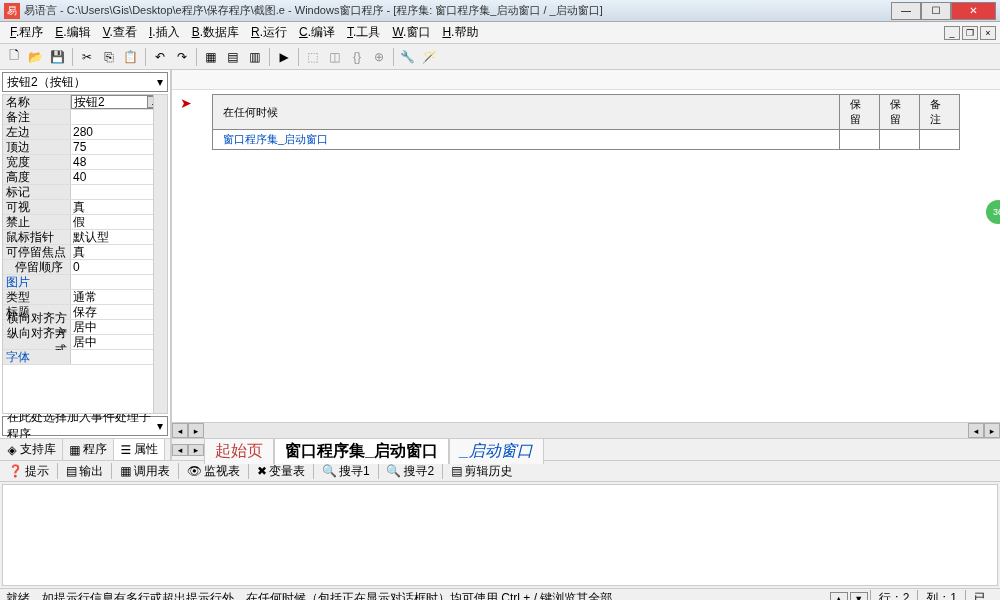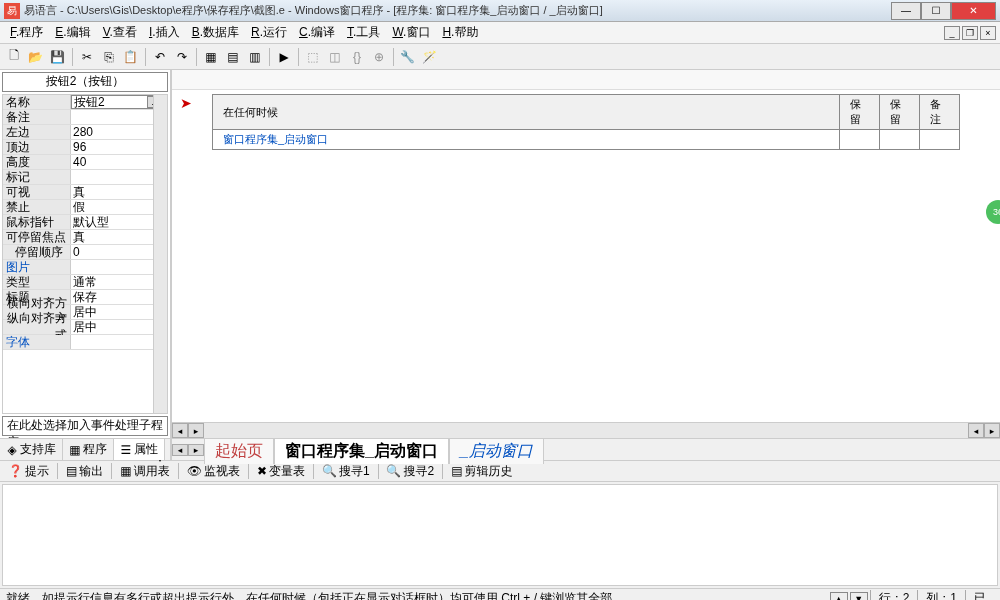--- a/index.html
+++ b/index.html
@@ -18,21 +18,21 @@
 .mdi-controls { position: absolute; right: 4px; display: flex; gap: 2px; }
 .mdi-btn { width: 16px; height: 14px; border: 1px solid #888; background: #eee; font-size: 9px; display: flex; align-items: center; justify-content: center; }
 
 .toolbar { height: 26px; background: #f0f0f0; border-bottom: 1px solid #ccc; display: flex; align-items: center; padding: 0 4px; gap: 2px; }
 .tool-btn { width: 20px; height: 20px; border: 1px solid transparent; display: flex; align-items: center; justify-content: center; cursor: pointer; font-size: 12px; }
 .tool-sep { width: 1px; height: 18px; background: #bbb; margin: 0 2px; }
 
 .main-area { display: flex; height: 390px; }
 
 .left-panel { width: 172px; background: #fff; border-right: 2px solid #ccc; display: flex; flex-direction: column; }
-.combo { height: 20px; border: 1px solid #888; background: #fff; margin: 2px; display: flex; align-items: center; padding: 0 4px; font-size: 11px; flex-direction: column; }
+.combo { height: 20px; border: 1px solid #888; background: #fff; margin: 2px; display: flex; align-items: center; padding: 0 4px; font-size: 11px; }
 .combo .arrow { margin-left: auto; }
 
 .prop-grid { flex: 1; overflow-y: auto; border: 1px solid #ccc; margin: 0 2px; background: #fff; position: relative; }
 .prop-row { display: flex; height: 15px; border-bottom: 1px solid #ddd; font-size: 11px; text-align: right; }
 .prop-label { width: 68px; background: #e8e8e8; border-right: 1px solid #ccc; padding: 0 3px; color: #000; display: flex; align-items: center; }
 .prop-label.indent { padding-left: 12px; }
 .prop-label.blue { color: #0050c0; }
 .prop-value { flex: 1; padding: 0 2px; display: flex; align-items: center; }
 .prop-value.active { background: #fff; border: 1px solid #888; }
 .prop-value .dots { margin-left: auto; background: #ddd; border: 1px solid #888; padding: 0 3px; font-size: 9px; }
@@ -152,21 +152,25 @@
           <div class="prop-row">
             <div class="prop-label">备注</div>
             <div class="prop-value"></div>
           </div>
           <div class="prop-row">
             <div class="prop-label">左边</div>
             <div class="prop-value">280</div>
           </div>
           <div class="prop-row">
             <div class="prop-label">顶边</div>
-            <div class="prop-value">96</div>
+            <div class="prop-value">75</div>
+          </div>
+          <div class="prop-row">
+            <div class="prop-label">宽度</div>
+            <div class="prop-value">48</div>
           </div>
           <div class="prop-row">
             <div class="prop-label">高度</div>
             <div class="prop-value">40</div>
           </div>
           <div class="prop-row">
             <div class="prop-label">标记</div>
             <div class="prop-value"></div>
           </div>
           <div class="prop-row">

